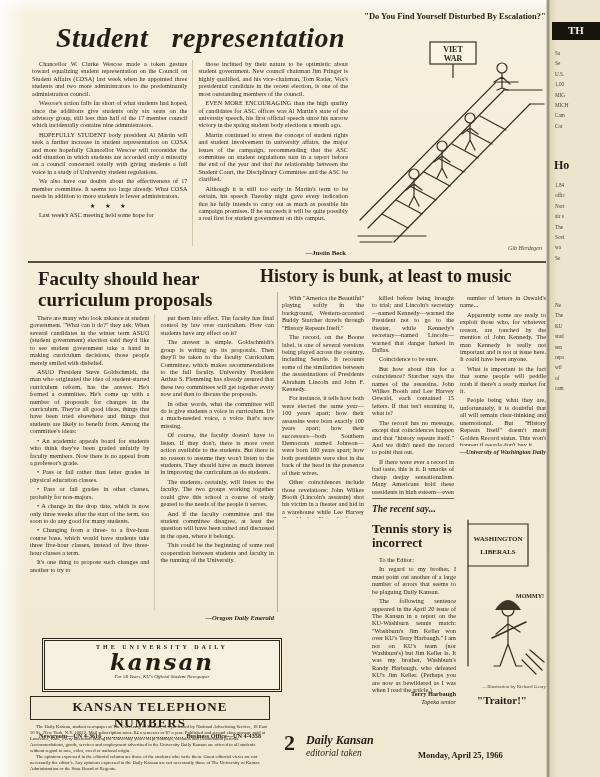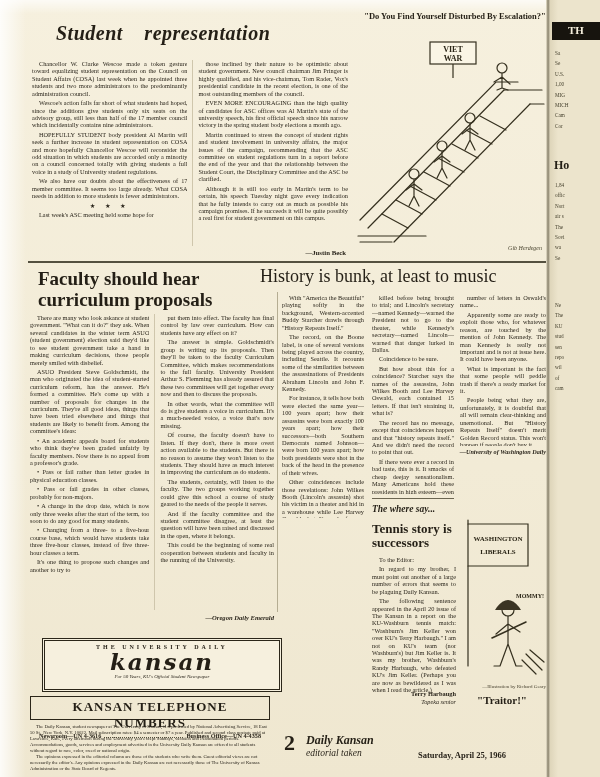--- a/index.html
+++ b/index.html
@@ -11,23 +11,23 @@
     color:#241f16;
     background:
       linear-gradient(90deg, rgba(255,255,255,.85) 0, rgba(255,255,255,0) 26px),
       linear-gradient(180deg, rgba(255,255,255,.7) 0, rgba(255,255,255,0) 14px),
       linear-gradient(180deg, #f6f0de 0, #f2ebd6 60%, #efe7d0 100%);
   }
   .abs { position:absolute; }
 
   
   .quote-top { left:354px; top:11px; width:202px; font-size:8.5px; font-weight:bold; text-align:center; white-space:nowrap; }
-  .h-student { left:56px; top:22px; width:304px; font-size:20px; font-weight:bold; font-style:italic; word-spacing:16px; white-space:nowrap; letter-spacing:.5px; }
+  .h-student { left:56px; top:22px; width:304px; font-size:28px; font-weight:bold; font-style:italic; word-spacing:16px; white-space:nowrap; letter-spacing:.5px; }
   .h-faculty { left:38px; top:268px; width:246px; font-size:19px; font-weight:bold; line-height:1.12; }
-  .h-history { left:260px; top:266px; width:290px; font-size:18px; font-weight:normal; white-space:nowrap; }
+  .h-history { left:260px; top:266px; width:290px; font-size:18px; font-weight:bold; white-space:nowrap; }
   .tennis-h  { left:372px; top:522px; width:88px; font-size:13px; font-weight:bold; line-height:1.08; }
   .people-say{ left:372px; top:504px; width:92px; font-size:9.5px; font-weight:bold; font-style:italic; }
 
   
   .article { font-size:6.3px; line-height:1.18; text-align:justify; color:#2a251b; }
   .article p { margin:0 0 2px; text-indent:7px; }
   .article p.stars { text-align:center; text-indent:0; letter-spacing:4px; }
   .cols2 { display:flex; overflow:hidden; }
   .cols2 .col { width:50%; overflow:hidden; }
   .cols2 .col + .col { margin-left:5px; padding-left:5px; border-left:1px solid #cfc6ac; }
@@ -189,22 +189,22 @@
     </div>
   <div class="abs hcol hcol3 article">
       <p>number of letters in Oswald's name...</p>
       <p>Apparently some are ready to exploit those who, for whatever reason, are touched by the mention of John Kennedy. The man Kennedy is really not important and is not at issue here. It could have been anyone.</p>
       <p>What is important is the fact that some people will peddle trash if there's a ready market for it.</p>
       <p>People being what they are, unfortunately, it is doubtful that all will remain clear-thinking and unemotional. But "History Repeats Itself" doesn't merit Golden Record status. This won't happen if people don't buy it.</p>
     </div>
   <div class="abs history-credit">—University of Washington Daily</div>
 
   <div class="abs rule-h2"></div>
-  <div class="abs people-say">The where say...</div>
-  <h3 class="abs tennis-h">Tennis story is successors</h3>
+  <div class="abs people-say">The recent say...</div>
+  <h3 class="abs tennis-h">Tennis story is incorrect</h3>
   <div class="abs letter-col article">
       <p>To the Editor:</p>
       <p>In regard to my brother, I must point out another of a large number of errors that seems to be plaguing Daily Kansan.</p>
       <p>The following sentence appeared in the April 20 issue of The Kansan in a report on the KU-Washburn tennis match: "Washburn's Jim Keller won over KU's Terry Harbaugh." I am not on KU's team (nor Washburn's) but Jim Keller is. It was my brother, Washburn's Randy Harbaugh, who defeated KU's Jim Keller. (Perhaps you are now as bewildered as I was when I read the article.)</p>
     </div>
   <div class="abs letter-sig">Terry Harbaugh</div>
   <div class="abs letter-sig2">Topeka senior</div>
 
   <svg class="abs cartoon2" viewBox="0 0 92 168">
     <g stroke="#35301f" fill="none" stroke-width="1.2" stroke-linecap="round">
@@ -237,21 +237,21 @@
     </div>
   </div>
   <div class="abs fineprint">
       <p>The Daily Kansan, student newspaper at The University of Kansas, is represented by National Advertising Service, 18 East 50 St., New York, N.Y. 10022. Mail subscription rates: $4 a semester or $7 a year. Published and second class postage paid at Lawrence, Kan., every afternoon during the University year except Sundays, vacation and examination periods. Accommodations, goods, services and employment advertised in the University Daily Kansan are offered to all students without regard to race, color, creed or national origin.</p>
       <p>The opinions expressed in the editorial column are those of the students who write them. Guest editorial views are not necessarily the editor's. Any opinions expressed in the Daily Kansan are not necessarily those of The University of Kansas Administration or the State Board of Regents.</p>
     </div>
 
   <div class="abs pagenum">2</div>
   <div class="abs paper-name">Daily Kansan</div>
   <div class="abs section-name">editorial taken</div>
-  <div class="abs pub-date">Saturday, April 25, 1966</div>
+  <div class="abs pub-date">Monday, April 25, 1966</div>
 
   <div class="abs page-split"></div>
   <div class="abs edge-strip">
     <div class="strip-bar">TH</div>
     <div class="frag f1">Sa
 Se
 U.S.
 1,00
 MIG
 MICH

